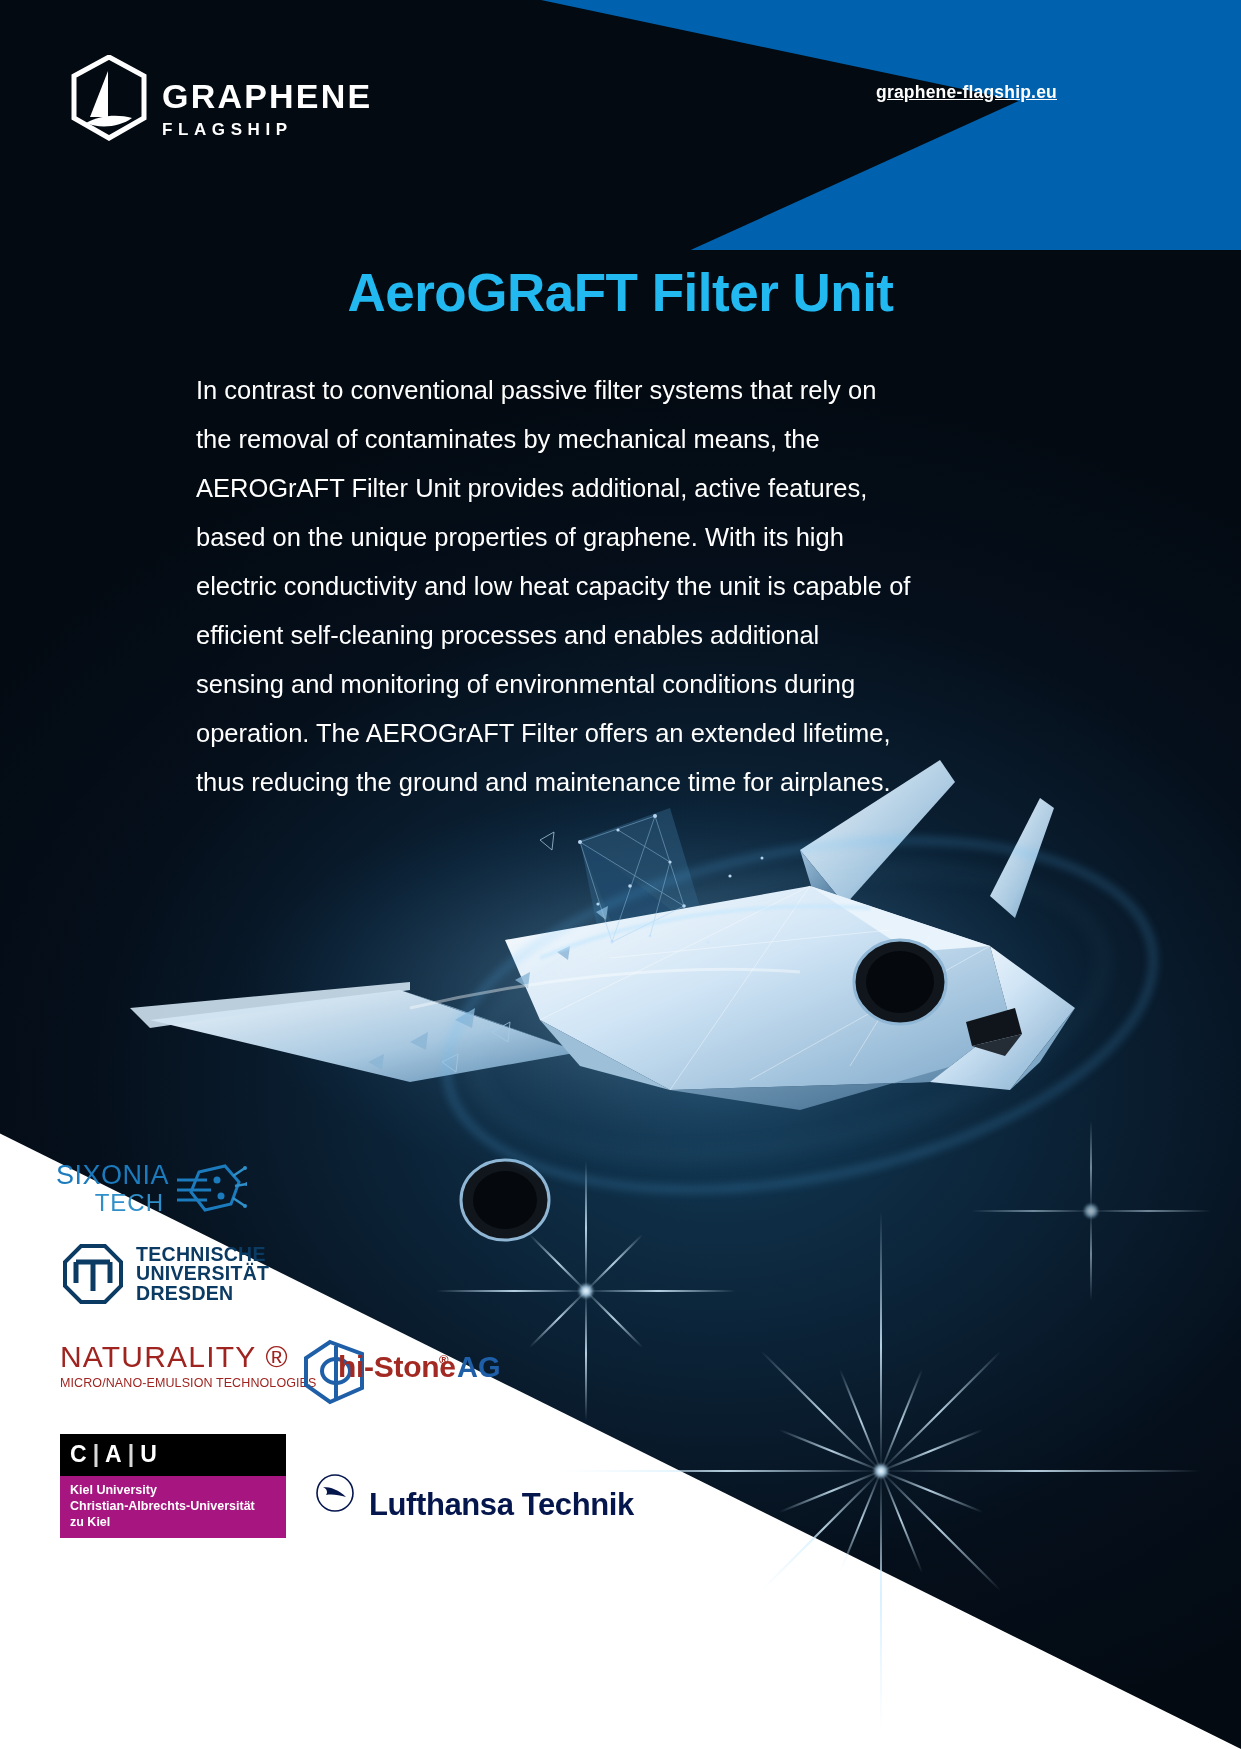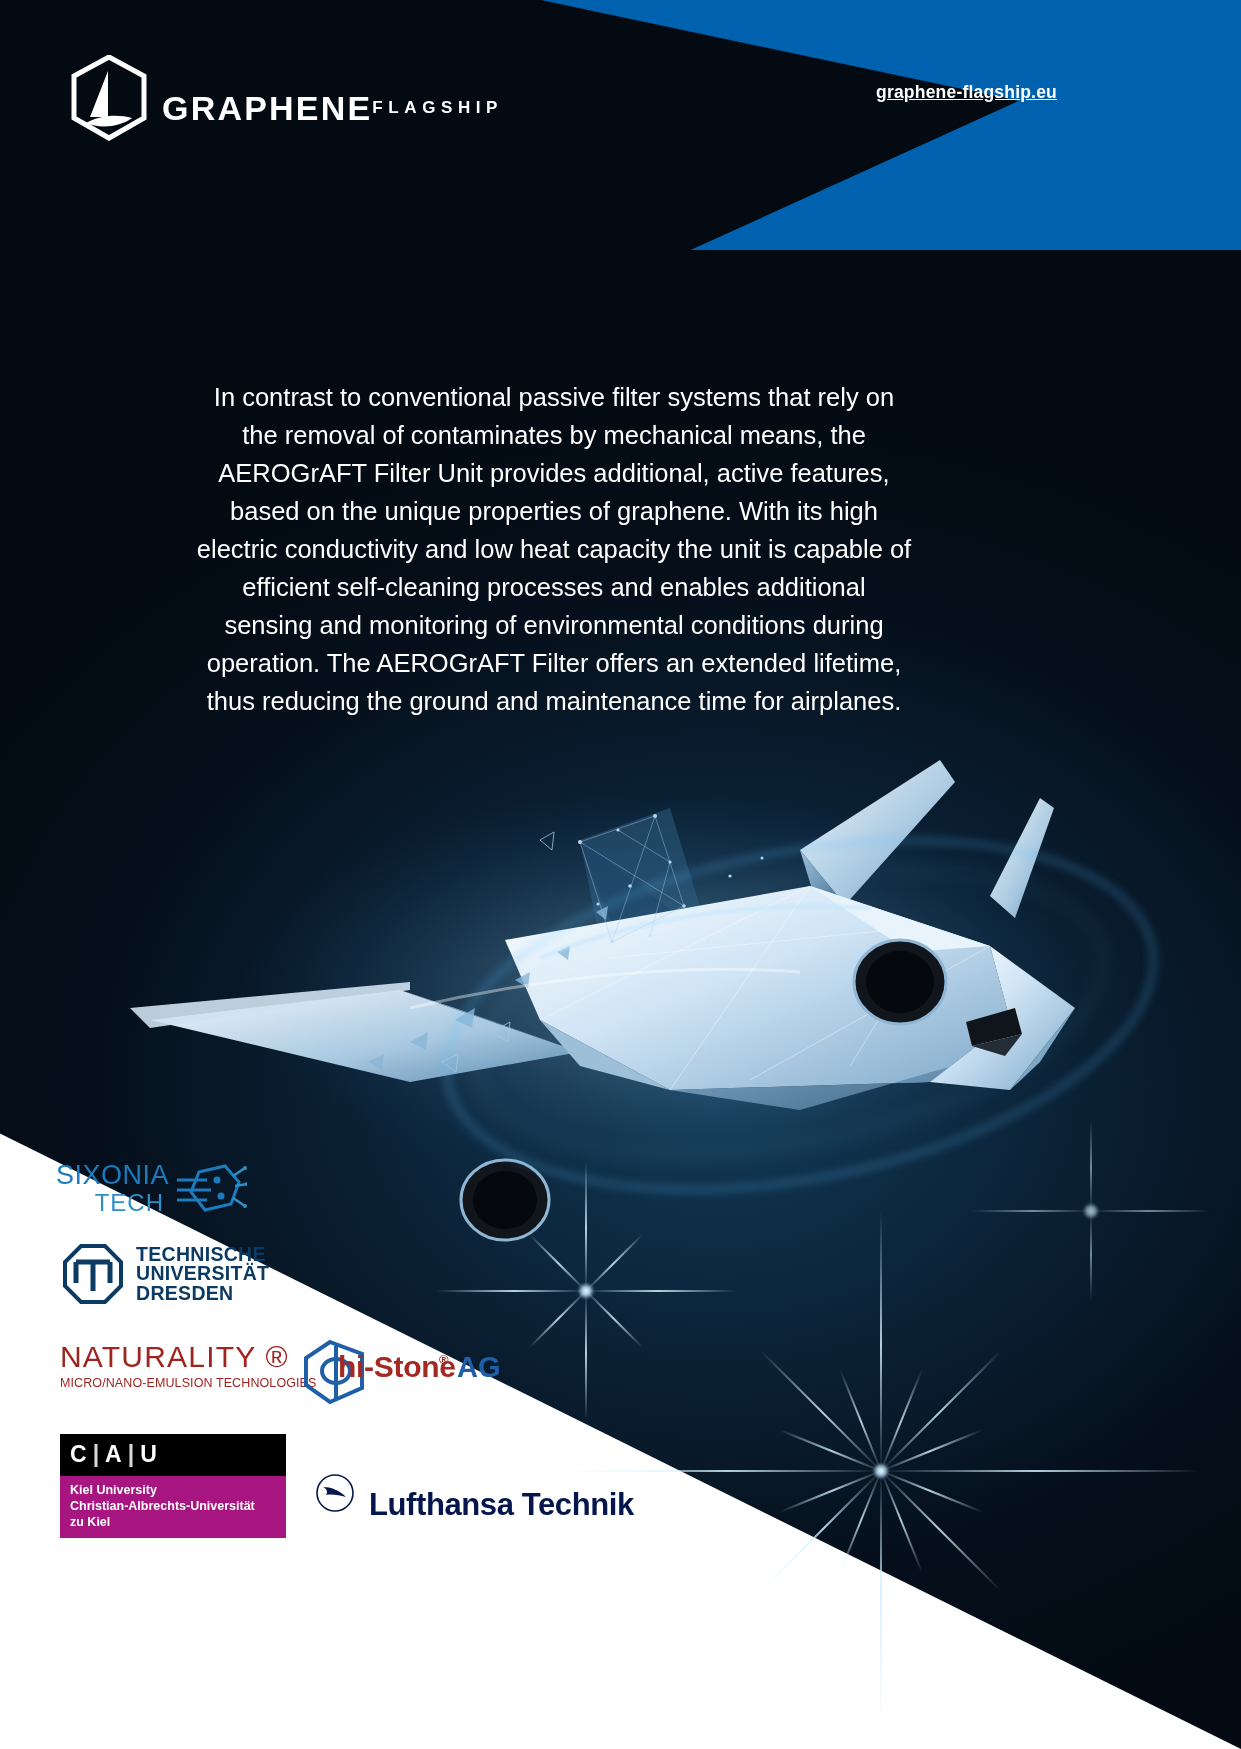--- a/index.html
+++ b/index.html
@@ -50,21 +50,21 @@
   }
 
   
   .logo-block {
     position: absolute;
     left: 70px; top: 55px;
     display: flex; align-items: center; gap: 14px;
     z-index: 8;
   }
   .hex-logo { width: 78px; height: 86px; flex: 0 0 auto; }
-  .logo-words { display: flex; flex-direction: row; margin-top: 20px; }
+  .logo-words { display: flex; flex-direction: column; margin-top: 20px; }
   .logo-graphene {
     color: #fff; font-size: 34px; font-weight: bold;
     letter-spacing: 2.2px; line-height: 1;
   }
   .logo-flagship {
     color: #fff; font-size: 17px; font-weight: bold;
     letter-spacing: 5.6px; line-height: 1; margin-top: 8px;
   }
 
   .site-url {
@@ -81,25 +81,24 @@
     left: 0; right: 0; top: 262px;
     text-align: center;
     color: #22b8f0;
     font-size: 53px;
     font-weight: bold;
     letter-spacing: -0.5px;
     z-index: 8;
   }
   .body-copy {
     position: absolute;
-    left: 196px; width: 716px; top: 378px;
+    left: 196px; width: 716px; top: 366px;
     color: #ffffff;
     font-size: 25.5px;
-    line-height: 38px;
-    text-align: center;
+    line-height: 49px;
     z-index: 8;
   }
 
   
   .plane-wrap {
     position: absolute;
     left: 110px; top: 690px;
     width: 1000px; height: 560px;
     z-index: 5;
   }
@@ -376,20 +375,21 @@
       <path d="M16 68 C30 60 48 59 62 63 C50 72 30 74 16 68 Z" fill="#fff"></path>
     </svg>
     <div class="logo-words">
       <div class="logo-graphene">GRAPHENE</div>
       <div class="logo-flagship">FLAGSHIP</div>
     </div>
   </div>
 
   <a class="site-url" href="#">graphene-flagship.eu</a>
 
+  <h1 class="title">AeroGRaFT Filter Unit</h1>
   <p class="body-copy">In contrast to conventional passive filter systems that rely on the removal of contaminates by mechanical means, the AEROGrAFT Filter Unit provides additional, active features, based on the unique properties of graphene. With its high electric conductivity and low heat capacity the unit is capable of efficient self-cleaning processes and enables additional sensing and monitoring of environmental conditions during operation. The AEROGrAFT Filter offers an extended lifetime, thus reducing the ground and maintenance time for airplanes.</p>
 
   <div class="partners sixonia">
     <div class="sixonia-row">
       <div class="six-txt">
         <div class="six-1">SIXONIA</div>
         <div class="six-2">TECH</div>
       </div>
       <svg width="70" height="54" viewBox="0 0 70 54">
         <path d="M22 10 L48 4 L62 20 L54 42 L28 48 L14 30 Z" fill="none" stroke="#1b7bbd" stroke-width="3"></path>

